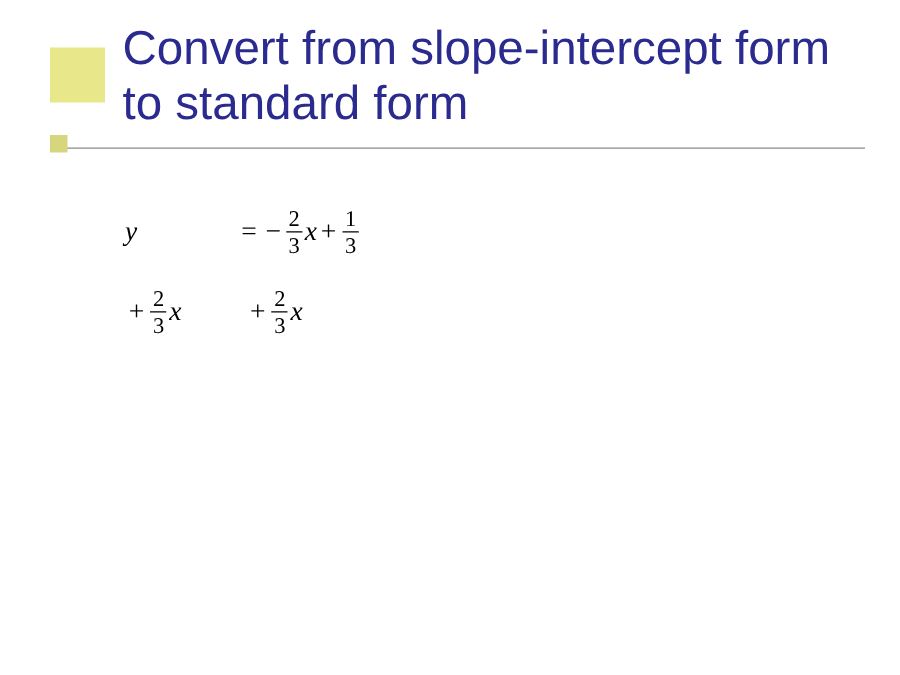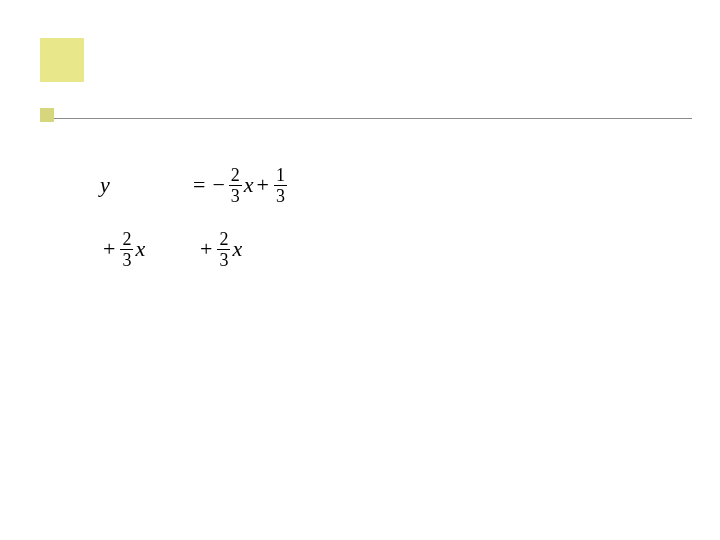--- a/index.html
+++ b/index.html
@@ -108,20 +108,23 @@
     padding: 1px 2px 0 2px;
   }
 </style>
 </head>
 <body>
 
 <div class="slide">
 
   <div class="accent-sq"></div>
 
+  <div class="title-block">
+    <div class="title">Convert from slope-intercept form to standard form</div>
+  </div>
 
   <div class="hr-line"></div>
   <div class="bullet"></div>
 
   <div class="content">
 
     <div class="row">
       <div class="cell-left">
         <span class="var">y</span>
       </div>

